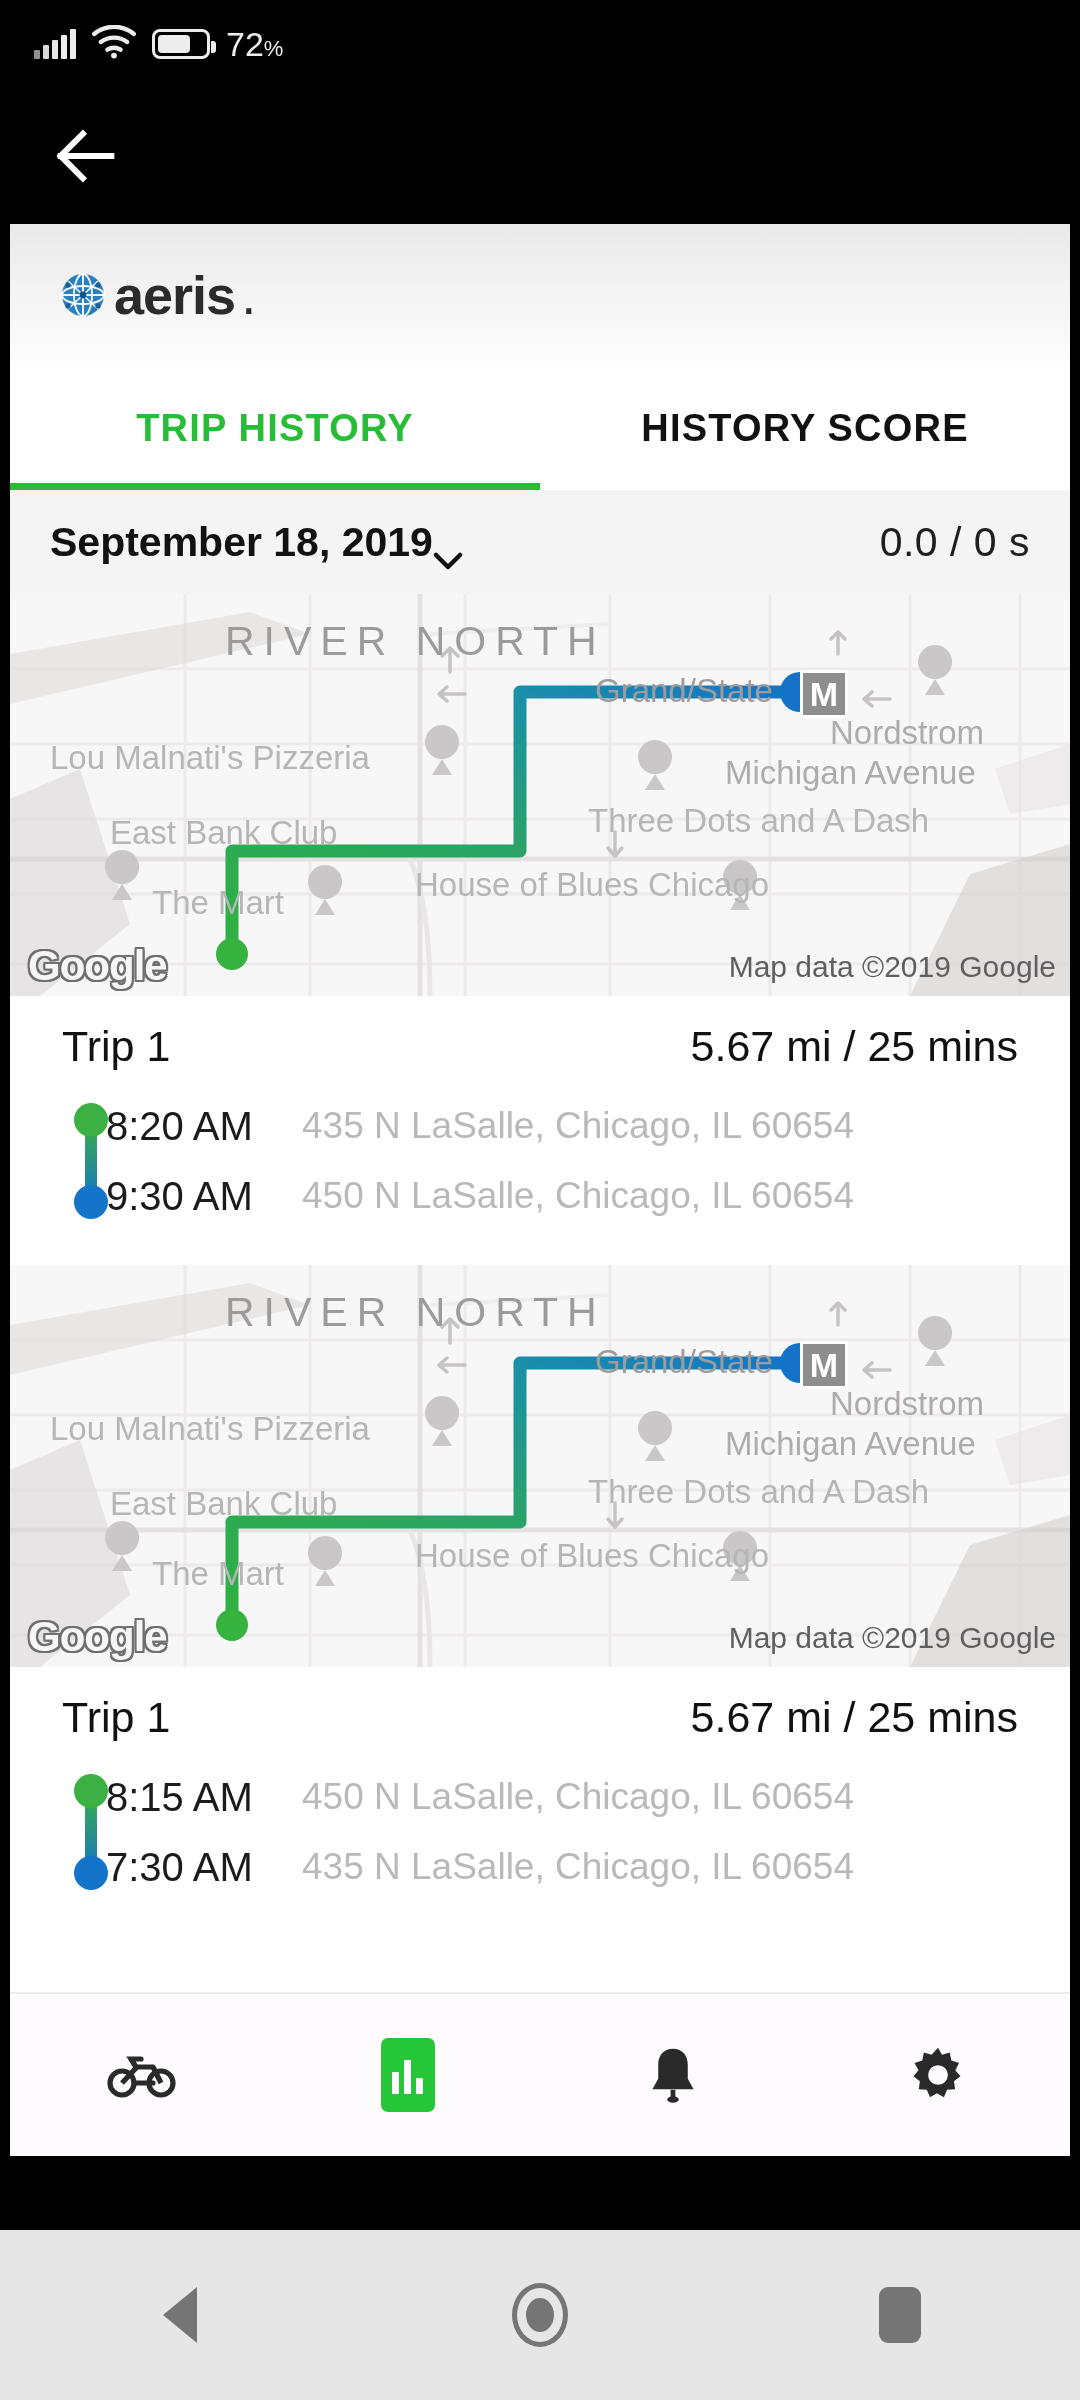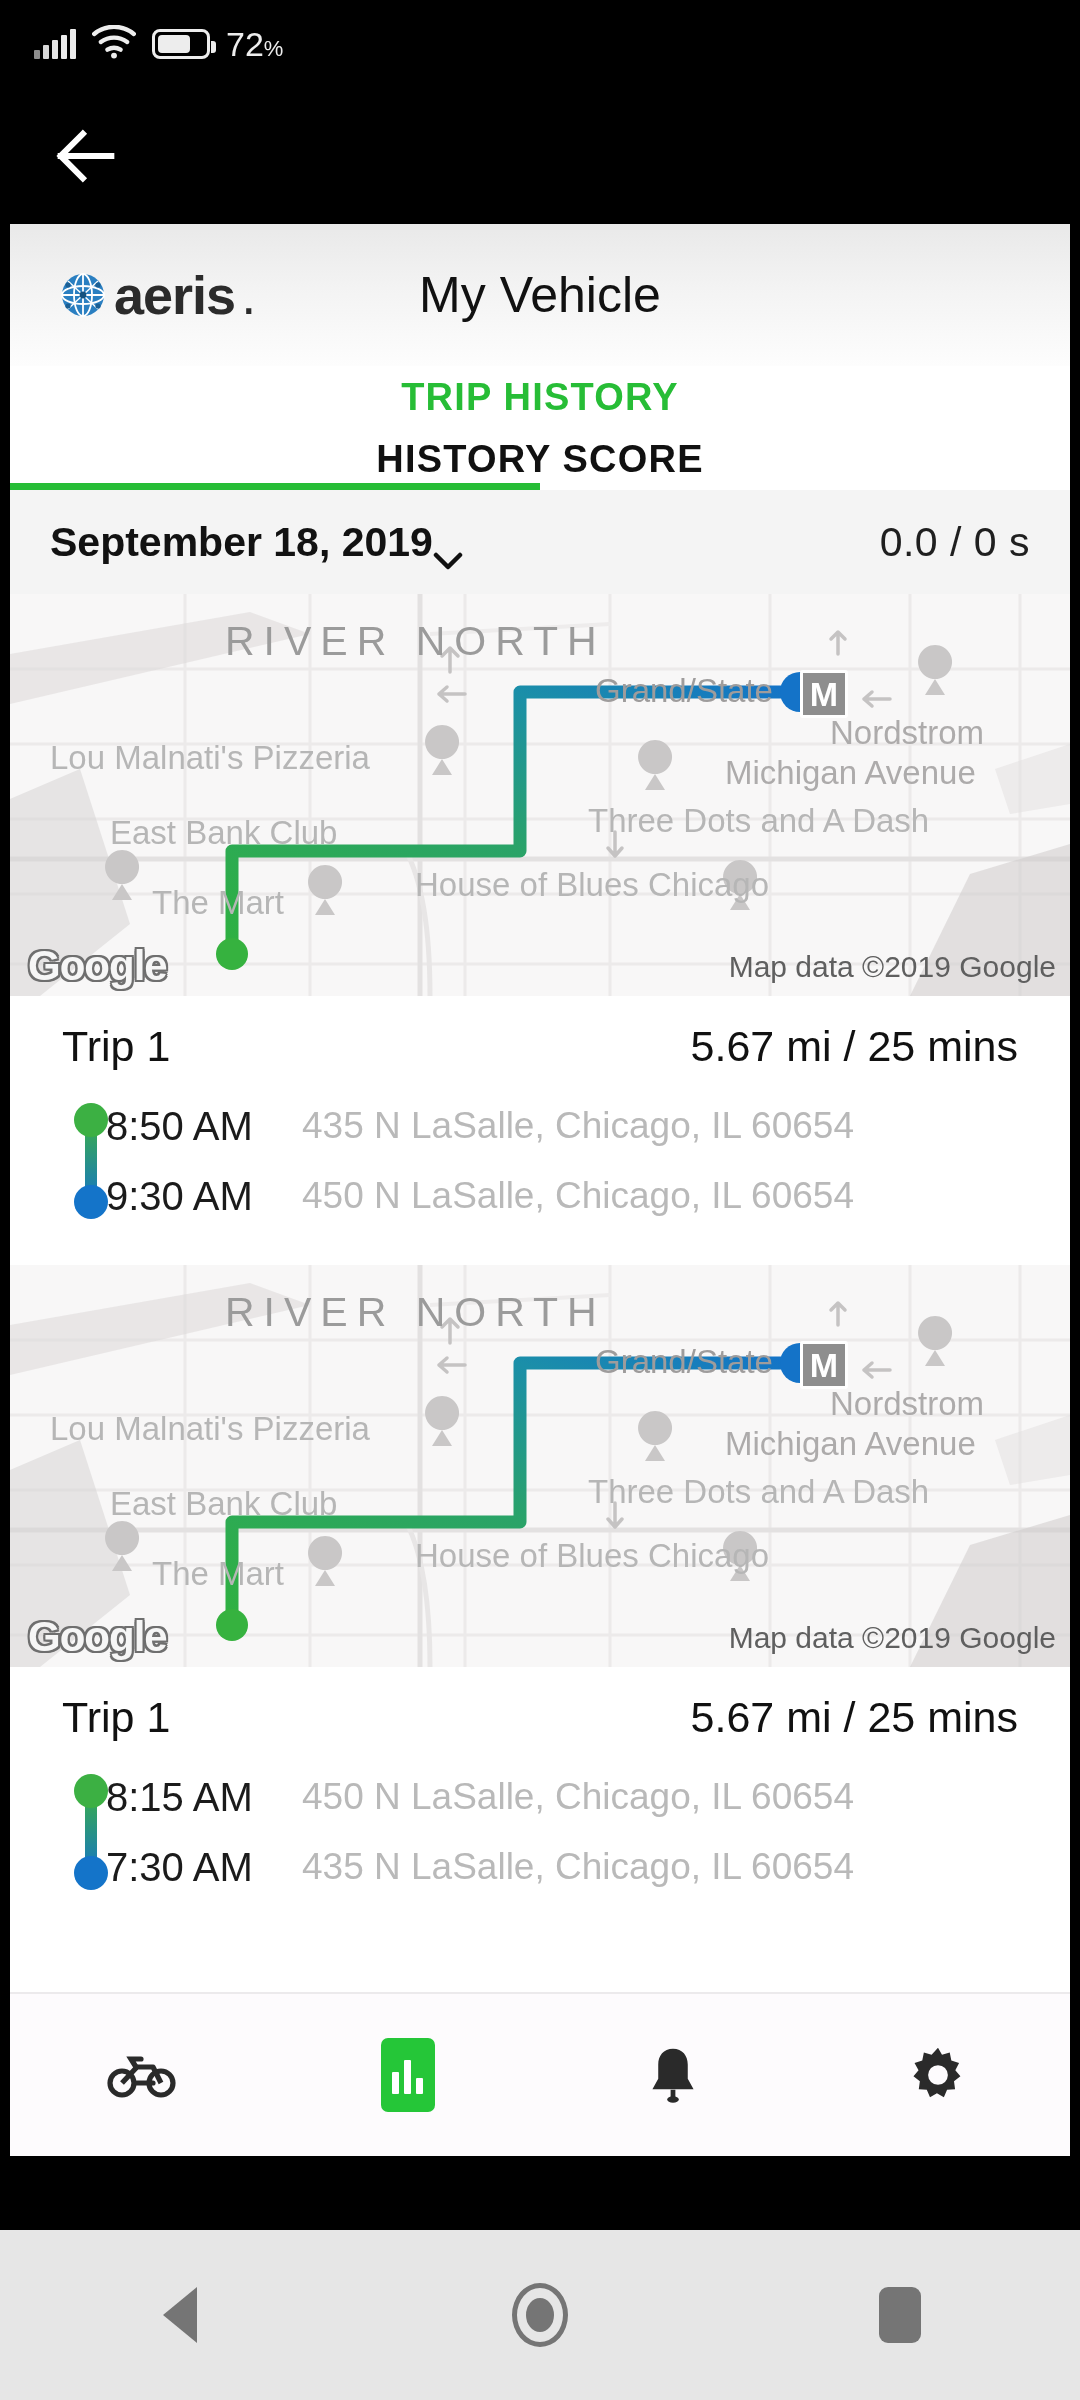--- a/index.html
+++ b/index.html
@@ -42,21 +42,21 @@
   .appbar { position:relative; height:142px; background:linear-gradient(180deg,#e9e9e9 0%,#f3f3f3 45%,#fdfdfd 100%);
             display:flex; align-items:center; }
   .logo { display:flex; align-items:center; margin-left:48px; gap:6px;text-align:right; }
   .logo-mark { width:50px; height:50px; }
   .logo-text { font-size:54px; font-weight:bold; color:#2b2b2b; letter-spacing:-1px; line-height:1; }
   .logo-dot { font-size:54px; color:#2b2b2b; }
   .appbar-title { position:absolute; left:0; right:0; text-align:center; font-size:50px;
                   color:#111; font-weight:normal; pointer-events:none; }
 
   
-  .tabs { display:flex; height:124px; background:#fff; position:relative;flex-direction:column; }
+  .tabs { display:flex; height:124px; background:#fff; position:relative; }
   .tab { flex:1; display:flex; align-items:center; justify-content:center;
          font-size:38px; font-weight:bold; letter-spacing:1.2px; cursor:pointer; }
   .tab.active { color:#27bd36; }
   .tab.inactive { color:#111; }
   .tab-underline { position:absolute; left:0; bottom:0; width:50%; height:7px; background:#27bd36; }
 
   
   .daterow { height:104px; background:#f4f4f4; display:flex; align-items:center;
              justify-content:space-between; padding:0 40px; }
   .date-pill { display:flex; align-items:center; font-size:41px; font-weight:bold; color:#121212; cursor:pointer; }
@@ -168,21 +168,20 @@
             <circle cx="25" cy="25" r="3.4" fill="#15527f"></circle>
             <circle cx="10" cy="15" r="2.6" fill="#1b5f94"></circle>
             <circle cx="40" cy="15" r="2.6" fill="#1b5f94"></circle>
             <circle cx="10" cy="36" r="2.6" fill="#1b5f94"></circle>
             <circle cx="40" cy="36" r="2.6" fill="#1b5f94"></circle>
           </svg>
         </span>
         <span class="logo-text">aeris</span>
         <span class="logo-dot">.</span>
       </div>
-      <div class="appbar-title">My Vehicle</div>
     </div>
 
     <div class="tabs">
       <div class="tab active">TRIP HISTORY</div>
       <div class="tab inactive">HISTORY SCORE</div>
       <div class="tab-underline"></div>
     </div>
 
     <div class="daterow">
       <div class="date-pill">
@@ -280,21 +279,21 @@
               <stop offset="0%" stop-color="#3cb043"></stop>
                   <stop offset="100%" stop-color="#1474c9"></stop>
             </linearGradient>
               </defs>
             <rect x="11" y="14" width="12" height="88" fill="url(#tl1)"></rect>
             <circle cx="17" cy="17" r="17" fill="#3cb043"></circle>
             <circle cx="17" cy="99" r="17" fill="#1474c9"></circle>
           </svg>
         </div>
         <div class="leg">
-          <span class="leg-time">8:50 AM</span>
+          <span class="leg-time">8:20 AM</span>
           <span class="leg-addr">435 N LaSalle, Chicago, IL 60654</span>
         </div>
         <div class="leg">
           <span class="leg-time">9:30 AM</span>
           <span class="leg-addr">450 N LaSalle, Chicago, IL 60654</span>
         </div>
       </div>
     </div>
 
     <div class="trip-card">

